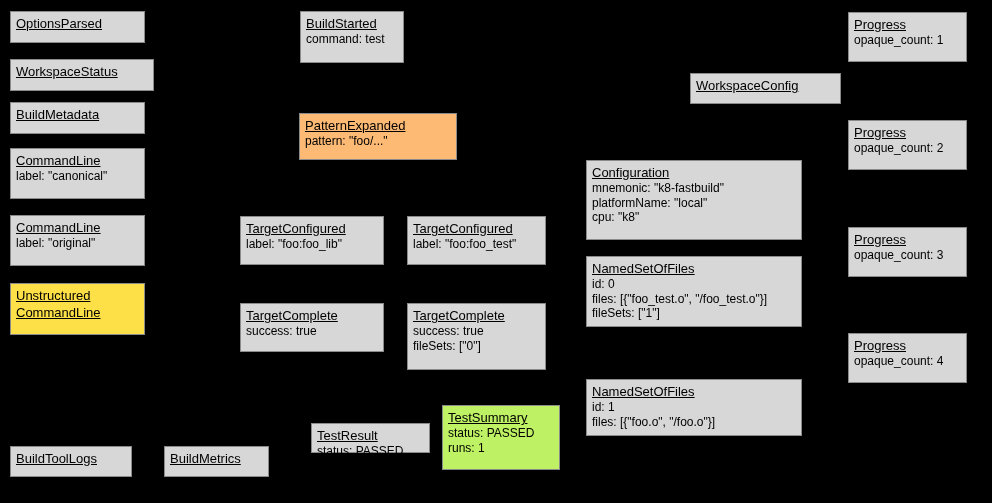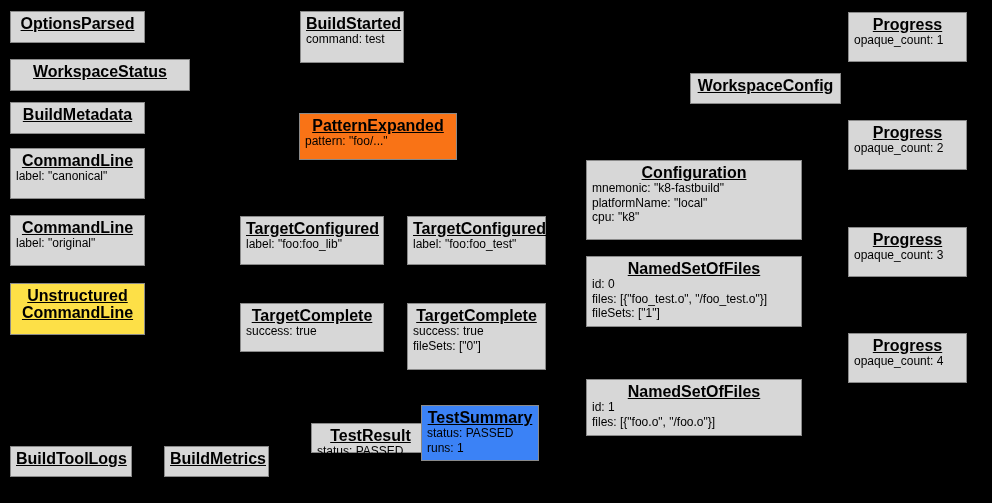--- a/index.html
+++ b/index.html
@@ -18,45 +18,44 @@
   }
   .node {
     position: absolute;
     background: #d7d7d7;
     border: 1px solid #8a8a8a;
     box-sizing: border-box;
     padding: 3px 5px 4px 5px;
     color: #000000;
   }
   .node-title {
-    font-size: 16px;
-    font-weight: bold;
+    font-size: 13px;
+    font-weight: normal;
     text-decoration: underline;
     line-height: 17px;
     white-space: pre-line;
     color: #000000;
-    text-align: center;
   }
   .node-fields {
     font-size: 12px;
     font-weight: normal;
     line-height: 14.5px;
     white-space: pre-line;
     color: #000000;
   }
   .node-fields:empty { display: none; }
 </style>
 </head>
 <body>
 
 <div id="canvas" style="width: 992px; height: 503px; background: rgb(0, 0, 0);">
     <div class="node" style="left: 10px; top: 11px; width: 135px; height: 32px; background: rgb(215, 215, 215); border-color: rgb(138, 138, 138);">
       <div class="node-title">OptionsParsed</div>
     </div>
-    <div class="node" style="left: 10px; top: 59px; width: 180px; height: 32px; background: rgb(215, 215, 215); border-color: rgb(138, 138, 138);">
+    <div class="node" style="left: 10px; top: 59px; width: 144px; height: 32px; background: rgb(215, 215, 215); border-color: rgb(138, 138, 138);">
       <div class="node-title">WorkspaceStatus</div>
     </div>
     <div class="node" style="left: 10px; top: 102px; width: 135px; height: 32px; background: rgb(215, 215, 215); border-color: rgb(138, 138, 138);">
       <div class="node-title">BuildMetadata</div>
     </div>
     <div class="node" style="left: 10px; top: 148px; width: 135px; height: 51px; background: rgb(215, 215, 215); border-color: rgb(138, 138, 138);">
       <div class="node-title">CommandLine</div>
       <div class="node-fields">label: "canonical"</div>
     </div>
     <div class="node" style="left: 10px; top: 215px; width: 135px; height: 51px; background: rgb(215, 215, 215); border-color: rgb(138, 138, 138);">
@@ -70,21 +69,21 @@
     <div class="node" style="left: 10px; top: 446px; width: 122px; height: 31px; background: rgb(215, 215, 215); border-color: rgb(138, 138, 138);">
       <div class="node-title">BuildToolLogs</div>
     </div>
     <div class="node" style="left: 164px; top: 446px; width: 105px; height: 31px; background: rgb(215, 215, 215); border-color: rgb(138, 138, 138);">
       <div class="node-title">BuildMetrics</div>
     </div>
     <div class="node" style="left: 300px; top: 11px; width: 104px; height: 52px; background: rgb(215, 215, 215); border-color: rgb(138, 138, 138);">
       <div class="node-title">BuildStarted</div>
       <div class="node-fields">command: test</div>
     </div>
-    <div class="node" style="left: 299px; top: 113px; width: 158px; height: 47px; background: #f97316; border-color: rgb(138, 138, 138);">
+    <div class="node" style="left: 299px; top: 113px; width: 158px; height: 47px; background: #fdba74; border-color: rgb(138, 138, 138);">
       <div class="node-title">PatternExpanded</div>
       <div class="node-fields">pattern: "foo/..."</div>
     </div>
     <div class="node" style="left: 240px; top: 216px; width: 144px; height: 49px; background: rgb(215, 215, 215); border-color: rgb(138, 138, 138);">
       <div class="node-title">TargetConfigured</div>
       <div class="node-fields">label: "foo:foo_lib"</div>
     </div>
     <div class="node" style="left: 407px; top: 216px; width: 139px; height: 49px; background: rgb(215, 215, 215); border-color: rgb(138, 138, 138);">
       <div class="node-title">TargetConfigured</div>
       <div class="node-fields">label: "foo:foo_test"</div>
@@ -95,21 +94,21 @@
     </div>
     <div class="node" style="left: 407px; top: 303px; width: 139px; height: 67px; background: rgb(215, 215, 215); border-color: rgb(138, 138, 138);">
       <div class="node-title">TargetComplete</div>
       <div class="node-fields">success: true
 fileSets: ["0"]</div>
     </div>
     <div class="node" style="left: 311px; top: 423px; width: 119px; height: 30px; background: rgb(215, 215, 215); border-color: rgb(138, 138, 138);">
       <div class="node-title">TestResult</div>
       <div class="node-fields">status: PASSED</div>
     </div>
-    <div class="node" style="left: 421px; top: 405px; width: 118px; height: 56px; background: #3b82f6; border-color: rgb(138, 138, 138);">
+    <div class="node" style="left: 442px; top: 405px; width: 118px; height: 65px; background: #bef264; border-color: rgb(138, 138, 138);">
       <div class="node-title">TestSummary</div>
       <div class="node-fields">status: PASSED
 runs: 1</div>
     </div>
     <div class="node" style="left: 651px; top: 73px; width: 151px; height: 31px; background: rgb(215, 215, 215); border-color: rgb(138, 138, 138); margin-left: 39px;">
       <div class="node-title">WorkspaceConfig</div>
     </div>
     <div class="node" style="left: 586px; top: 160px; width: 216px; height: 80px; background: rgb(215, 215, 215); border-color: rgb(138, 138, 138);">
       <div class="node-title">Configuration</div>
       <div class="node-fields">mnemonic: "k8-fastbuild"

